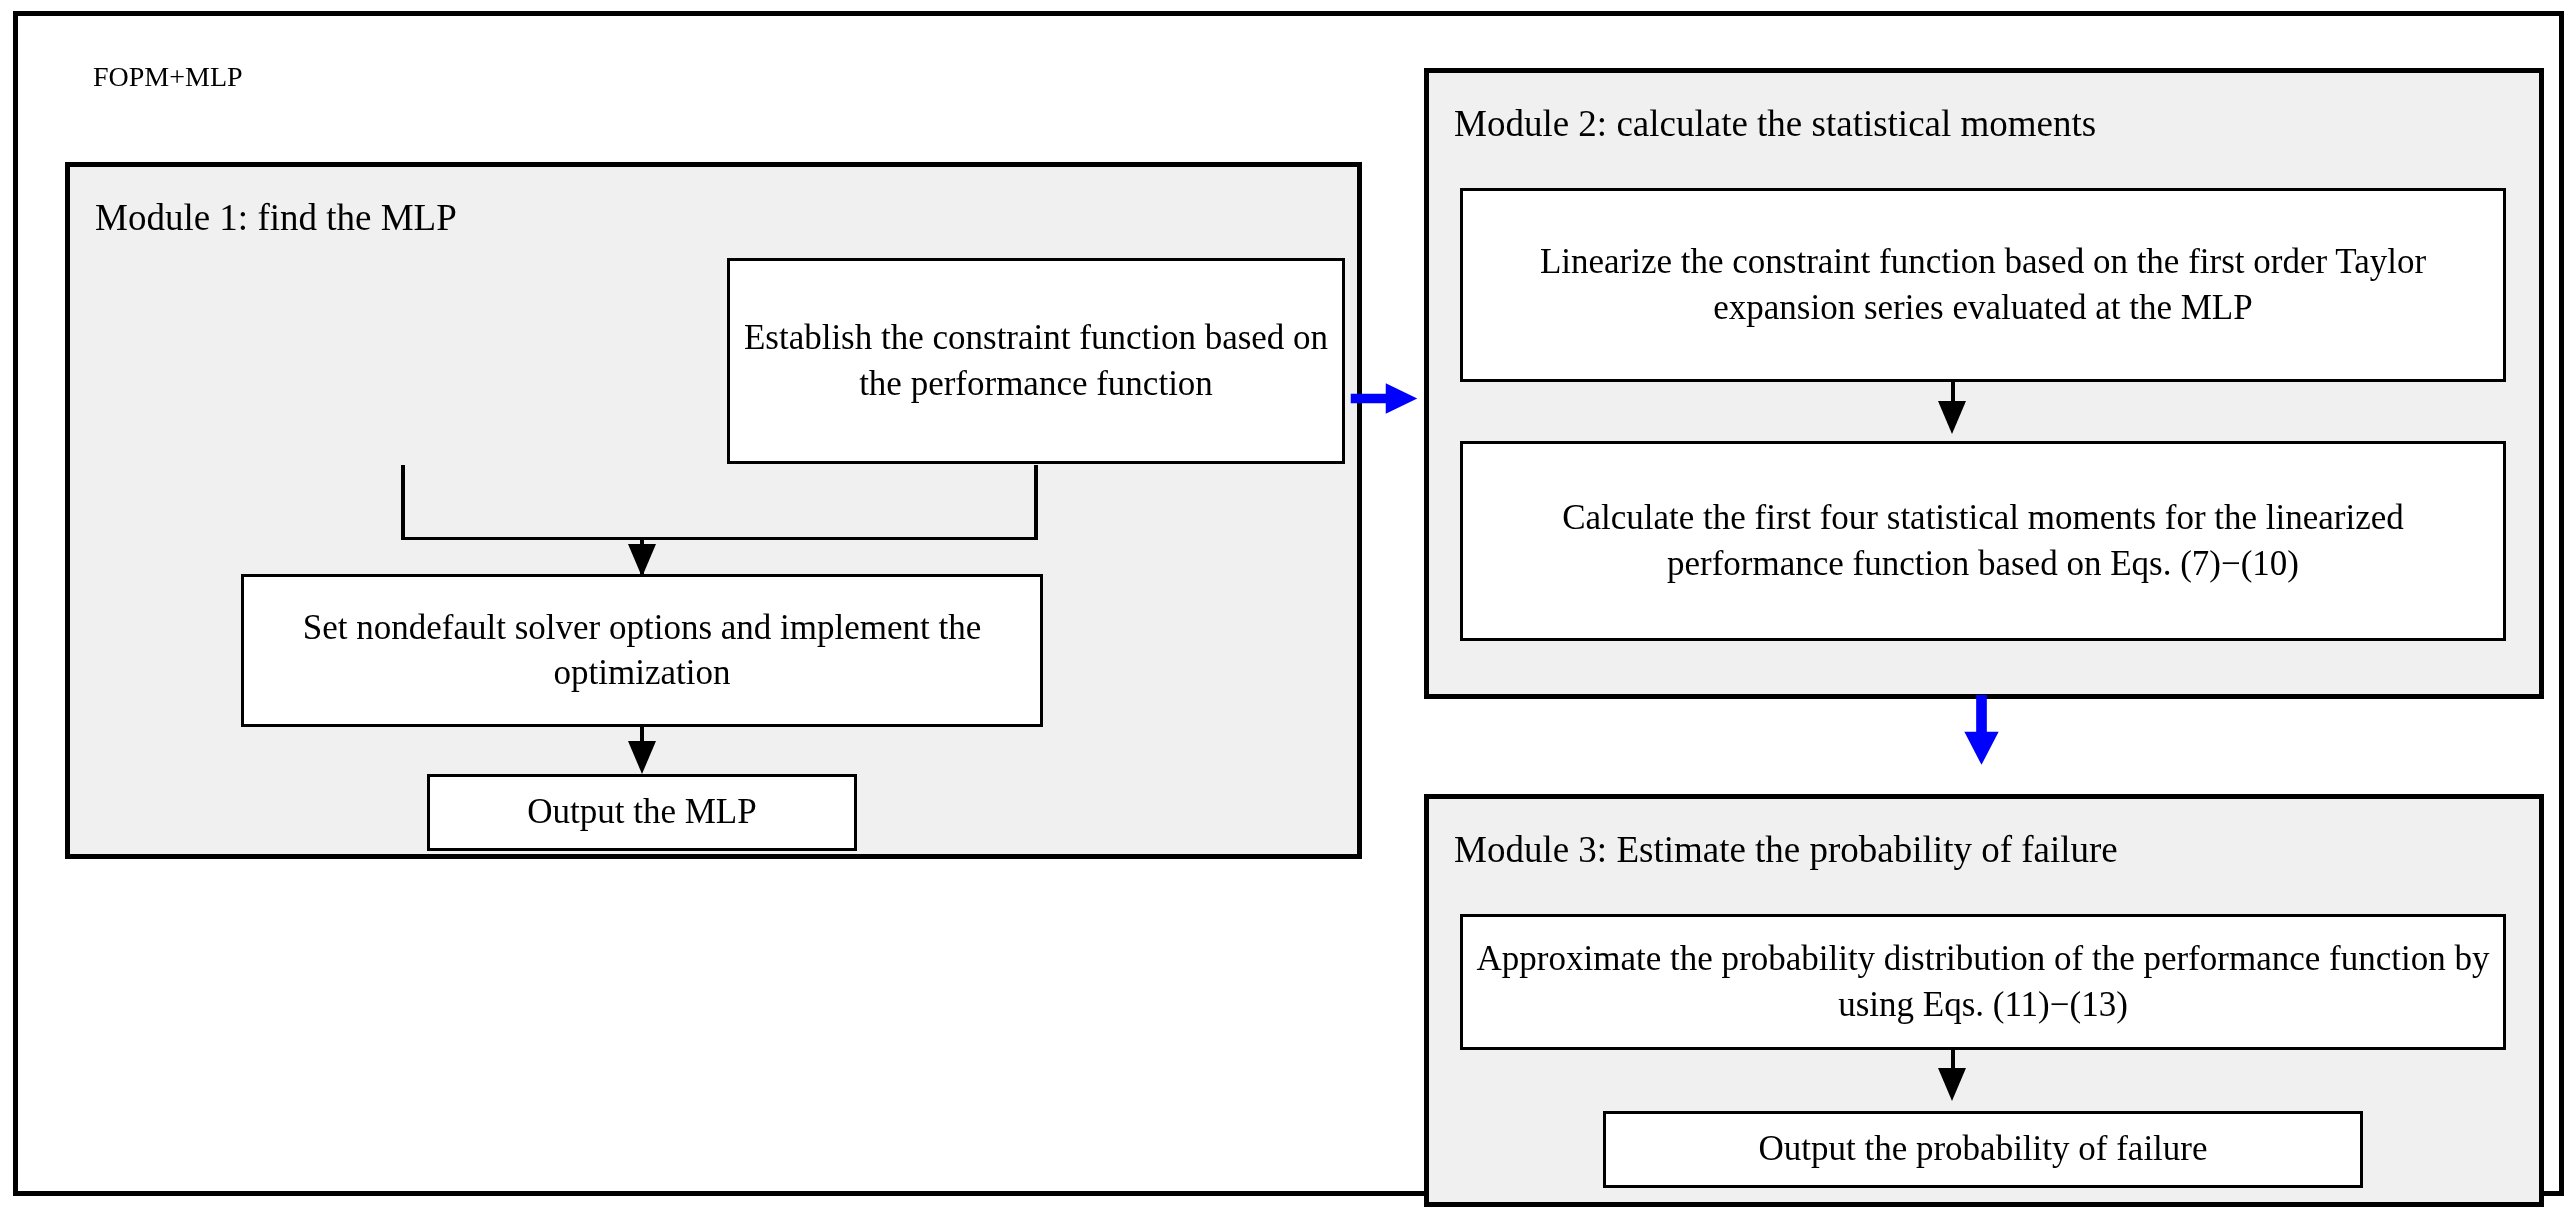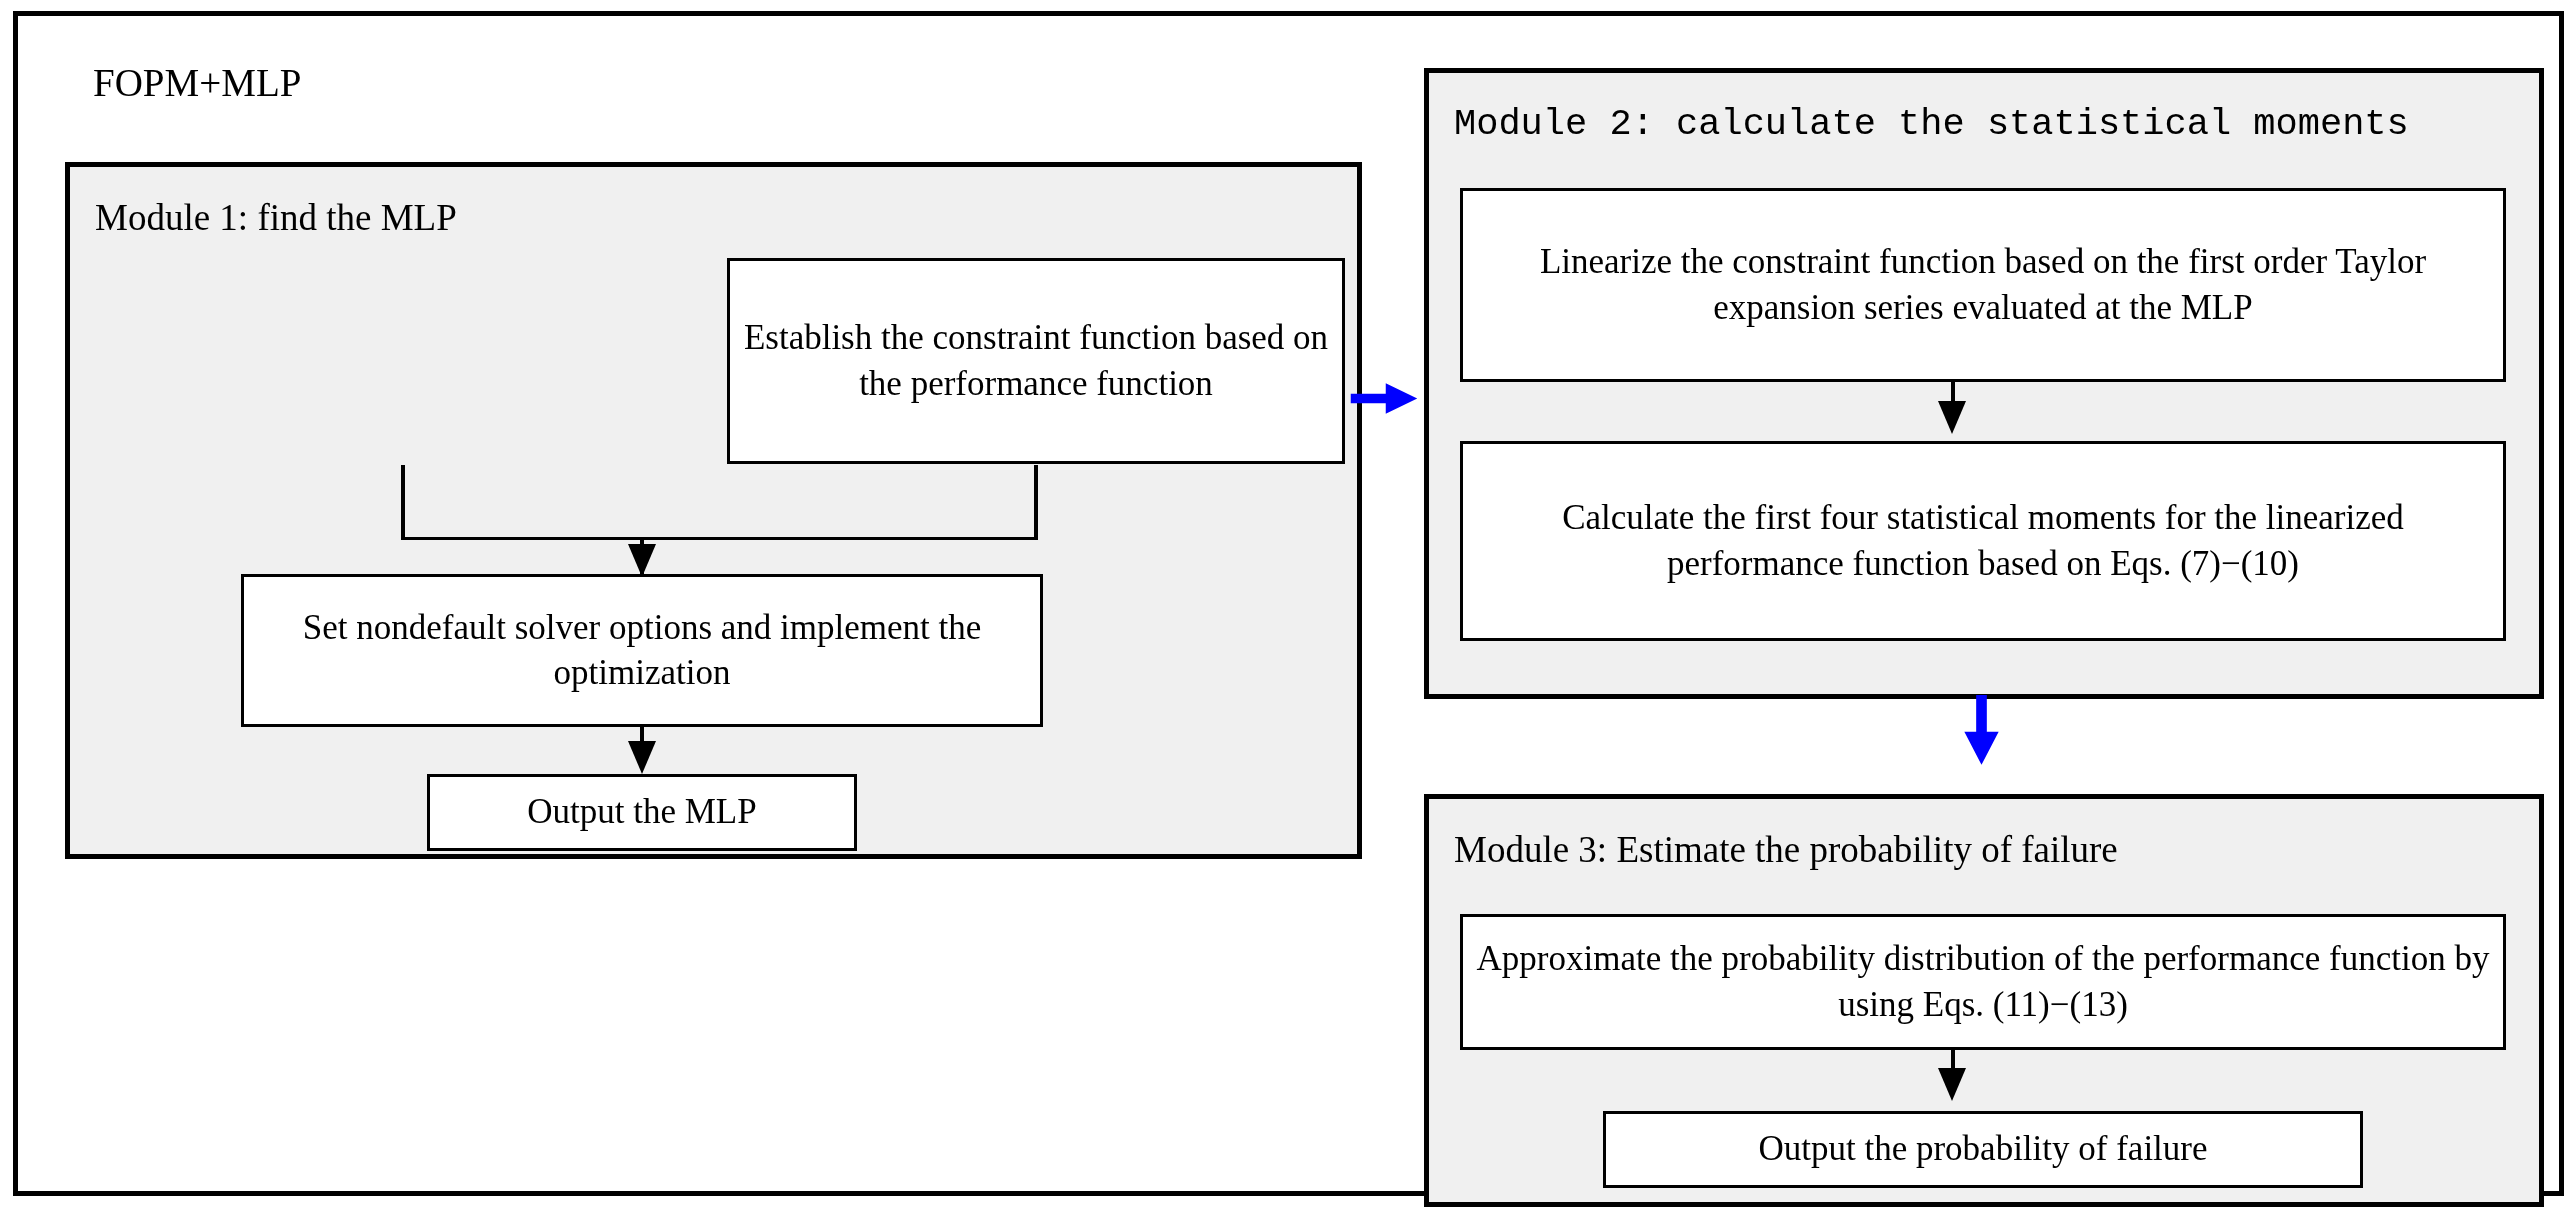--- a/index.html
+++ b/index.html
@@ -29,21 +29,21 @@
     height: 1185px;
     border: 5.9px solid #000000;
     box-sizing: border-box;
     background: #ffffff;
   }
 
   .diagram-title {
     position: absolute;
     left: 75px;
     top: 46px;
-    font-size: 39px;
+    font-size: 28px;
     line-height: 1.1;
     white-space: nowrap;
   }
 
   
   .module {
     position: absolute;
     background: #f0f0f0;
     border: 5.3px solid #000000;
     box-sizing: border-box;
@@ -53,21 +53,21 @@
     font-size: 37px;
     line-height: 1.1;
     white-space: nowrap;
   }
 
   #module1 { left: 47px;  top: 146px;  width: 1297px; height: 697px; }
   #module2 { left: 1406px; top: 52px;  width: 1120px; height: 631px; }
   #module3 { left: 1406px; top: 747px; width: 1120px; height: 413px; margin-top: 31px; }
 
   #module1 .module-title { left: 25px; top: 31px; }
-  #module2 .module-title { left: 25px; top: 31px; font-family: Liberation Mono, monospace; }
+  #module2 .module-title { left: 25px; top: 31px; }
   #module3 .module-title { left: 25px; top: 31px; }
 
   
   .pbox {
     position: absolute;
     background: #ffffff;
     border: 3.5px solid #000000;
     box-sizing: border-box;
     display: flex;
     align-items: center;

